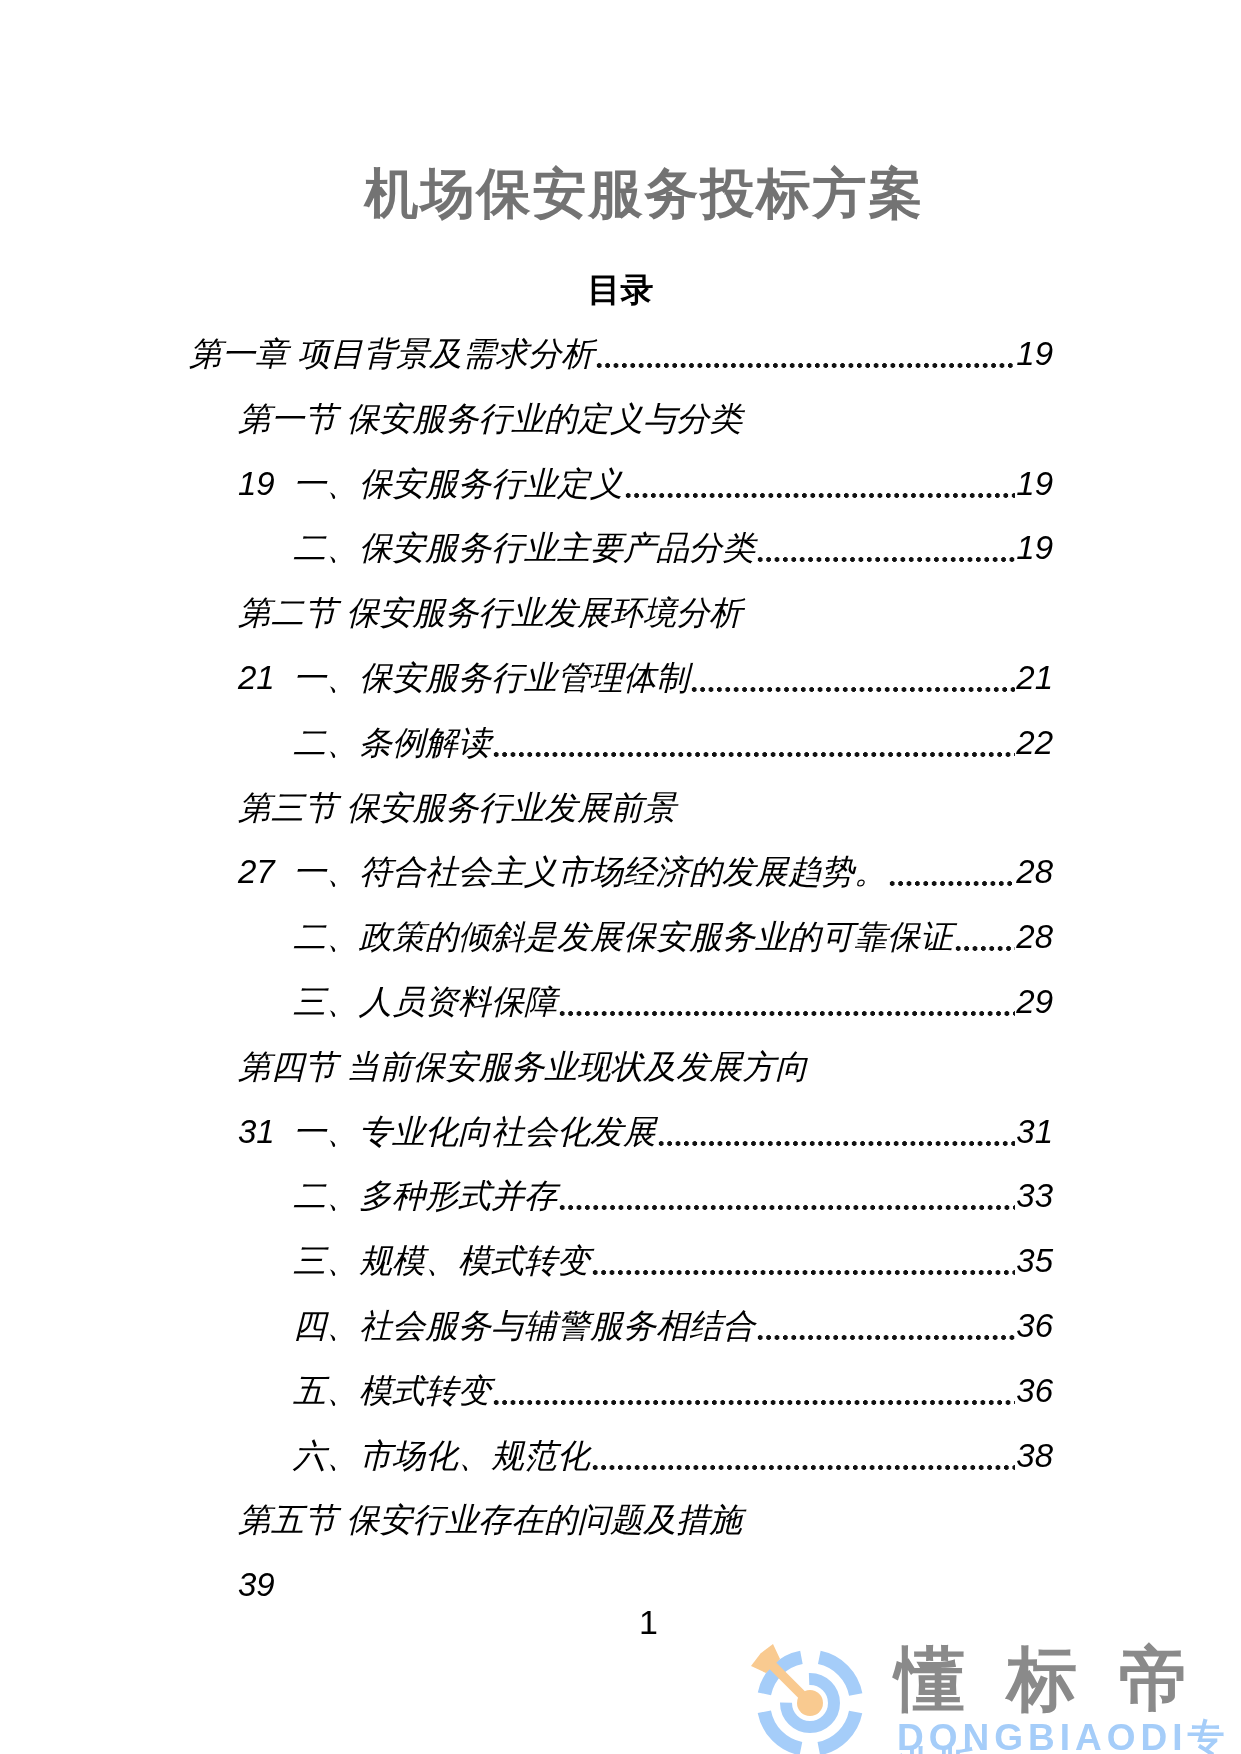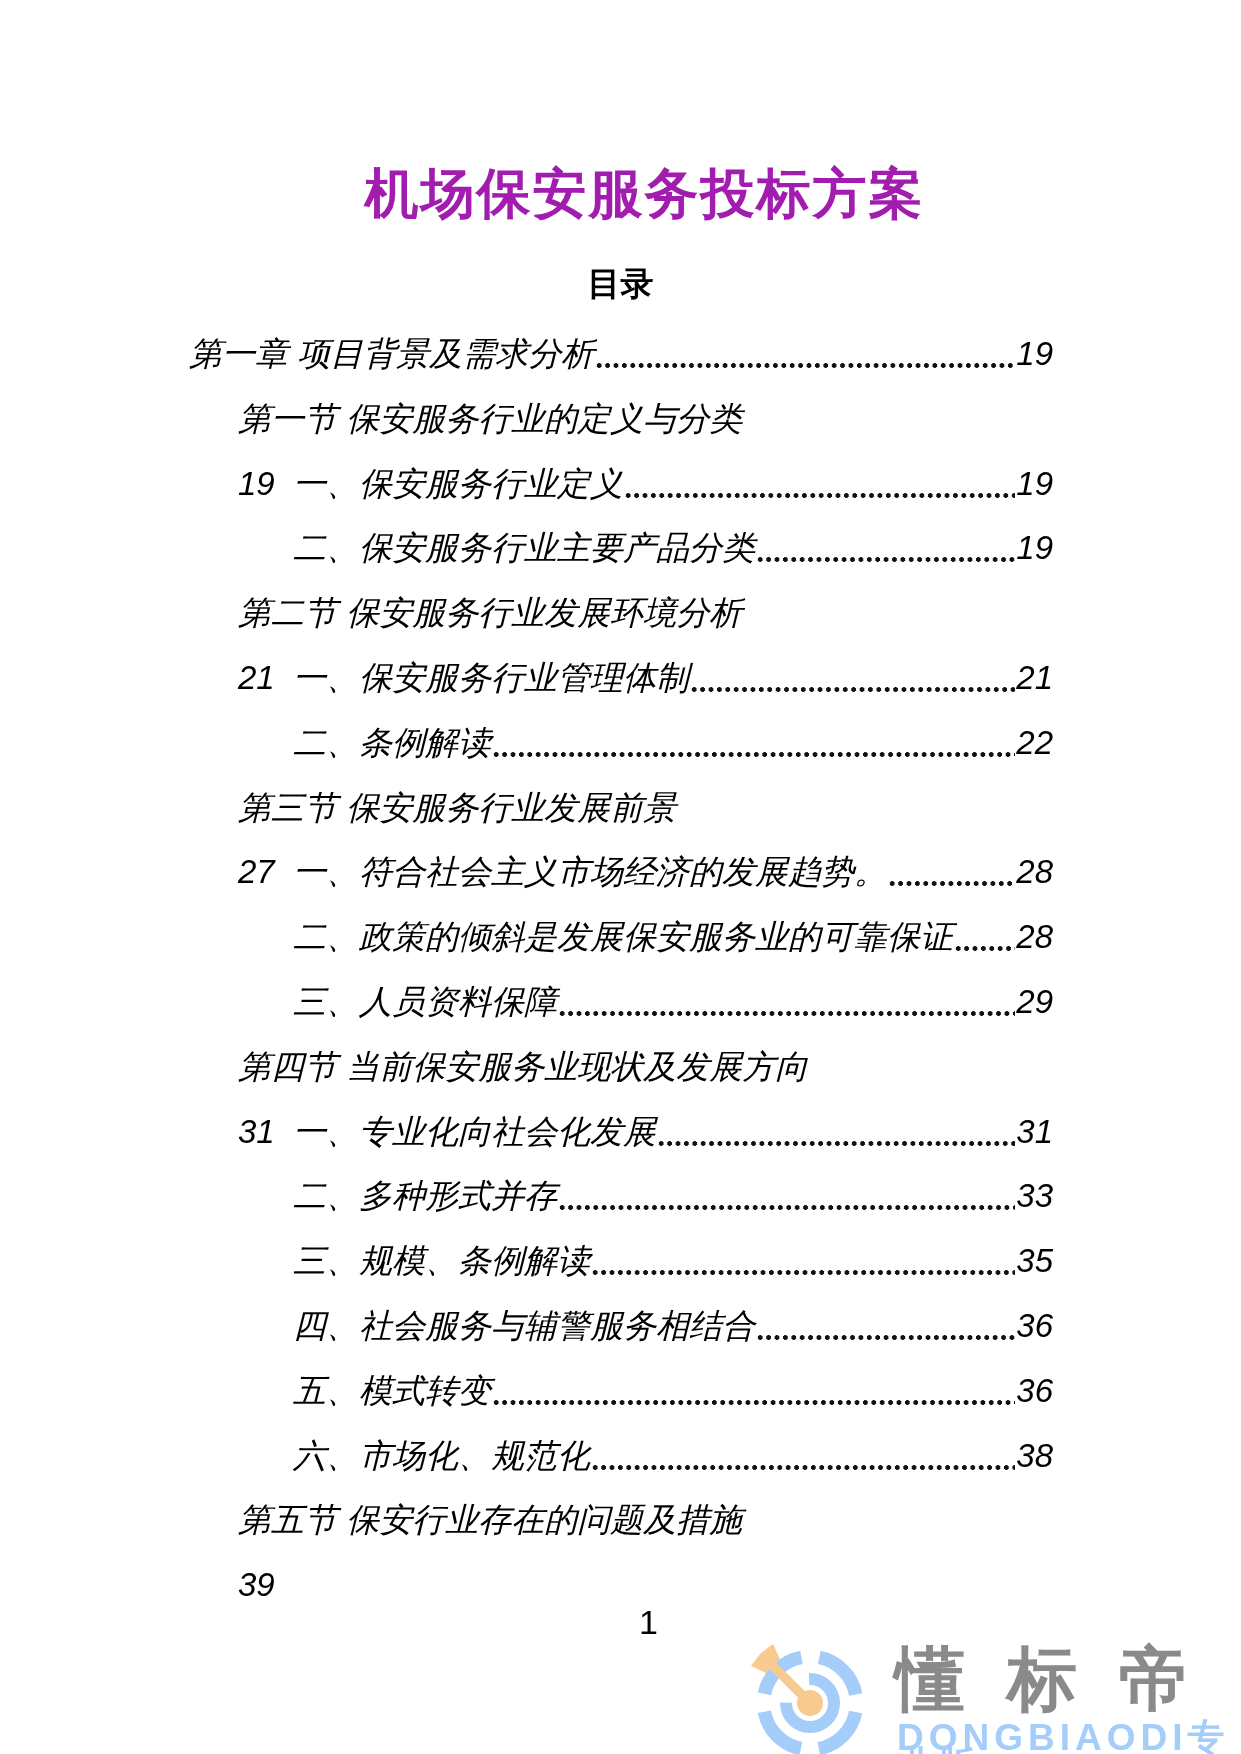--- a/index.html
+++ b/index.html
@@ -11,26 +11,26 @@
     overflow:hidden;
     font-family:"Liberation Sans", sans-serif;
     color:#000;
   }
   .doc-title{
     position:absolute;top:158px;left:0;right:0;
     margin:0;
     text-align:center;
     font-size:54px;font-weight:700;
     letter-spacing:2px;
-    color:#a21caf;
+    color:#737373;
     padding-left:48px;
   }
   .toc-heading{
     position:absolute;top:258px;left:0;right:0;
-    margin:4px;
+    margin:10px;
     text-align:center;
     font-size:33px;font-weight:700;
     color:#000;
   }
   .toc{
     position:absolute;
     top:322px;left:189px;right:188px; 
   }
   .toc-row{
     display:flex;
@@ -158,21 +158,21 @@
         <span class="toc-label">一、专业化向社会化发展</span>
         <span class="toc-dots"></span>
         <span class="toc-page">31</span>
       </div>
       <div class="toc-row lvl3">
         <span class="toc-label">二、多种形式并存</span>
         <span class="toc-dots"></span>
         <span class="toc-page">33</span>
       </div>
       <div class="toc-row lvl3">
-        <span class="toc-label">三、规模、条例解读</span>
+        <span class="toc-label">三、规模、模式转变</span>
         <span class="toc-dots"></span>
         <span class="toc-page">35</span>
       </div>
       <div class="toc-row lvl3">
         <span class="toc-label">四、社会服务与辅警服务相结合</span>
         <span class="toc-dots"></span>
         <span class="toc-page">36</span>
       </div>
       <div class="toc-row lvl3">
         <span class="toc-label">五、模式转变</span>

